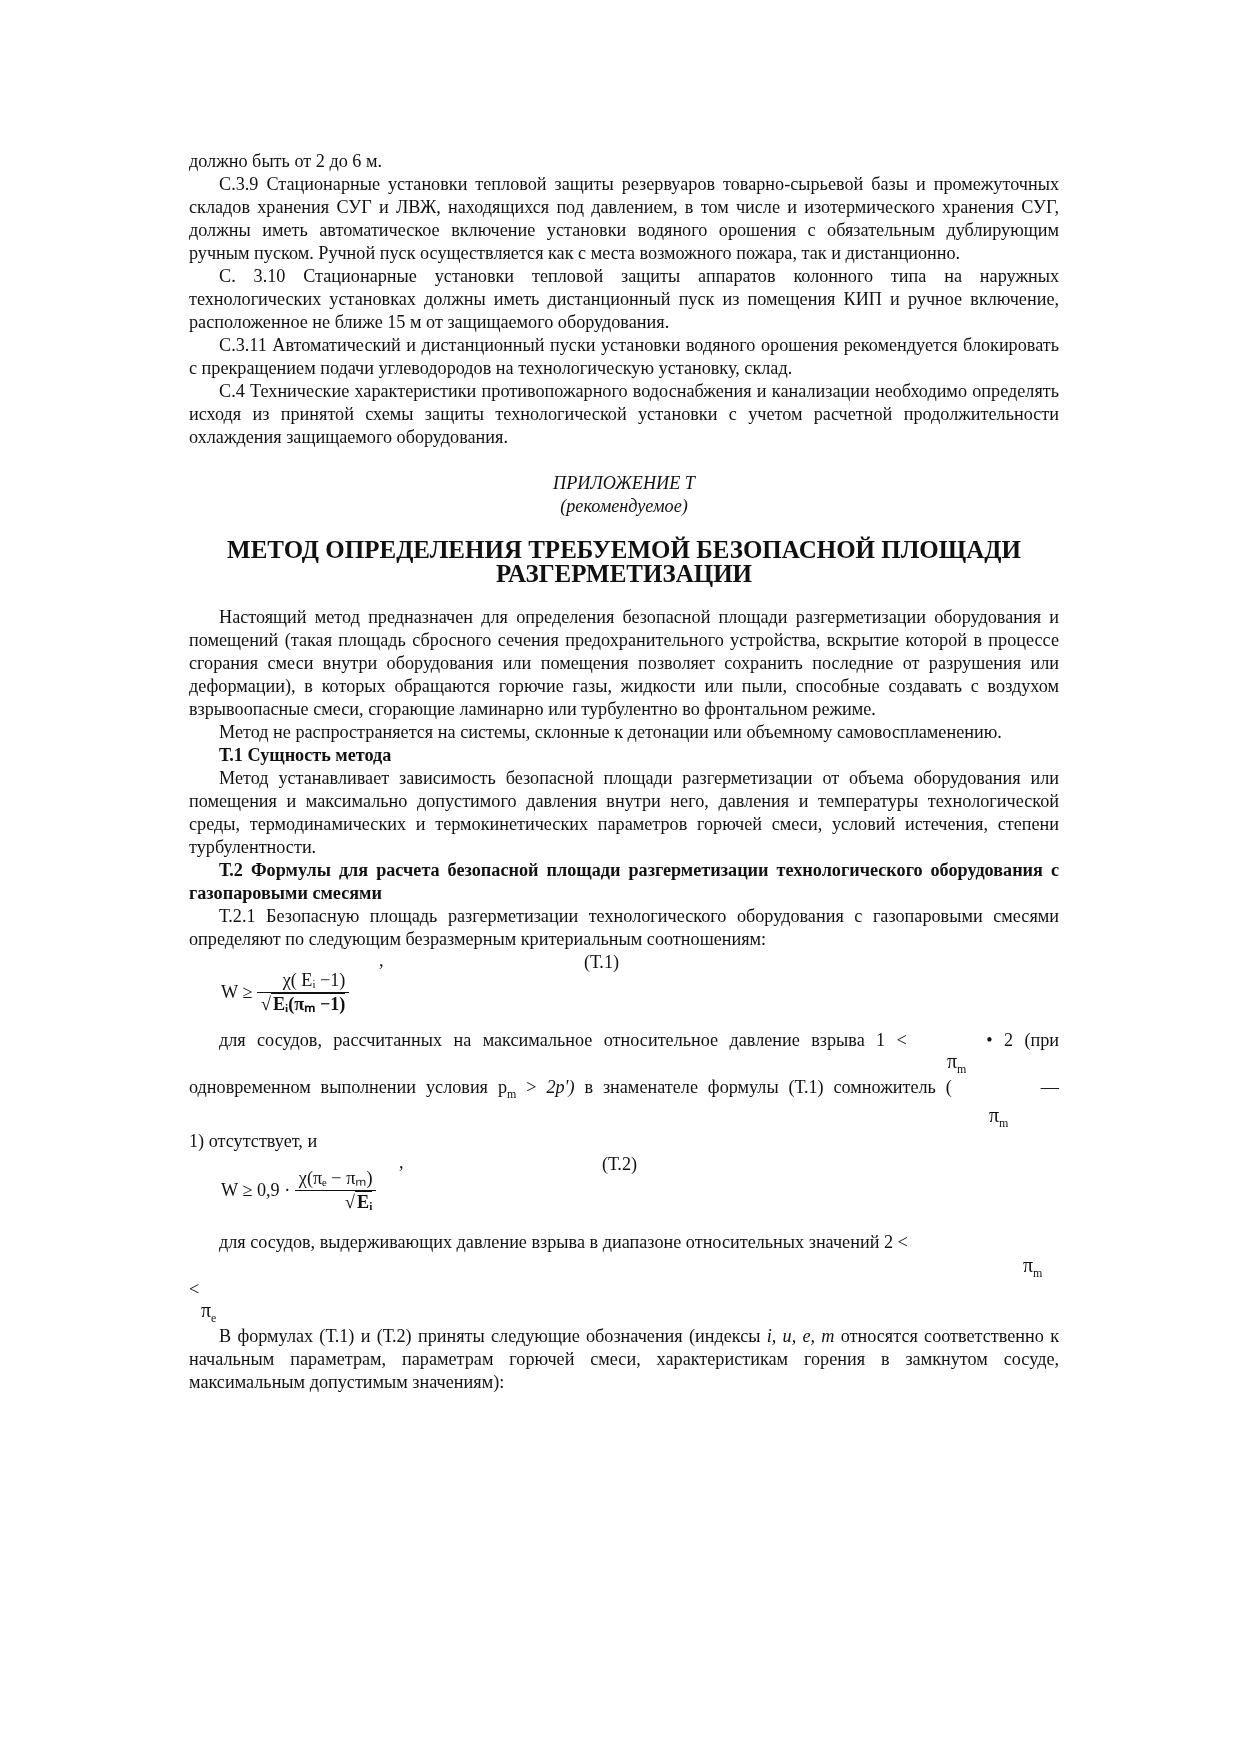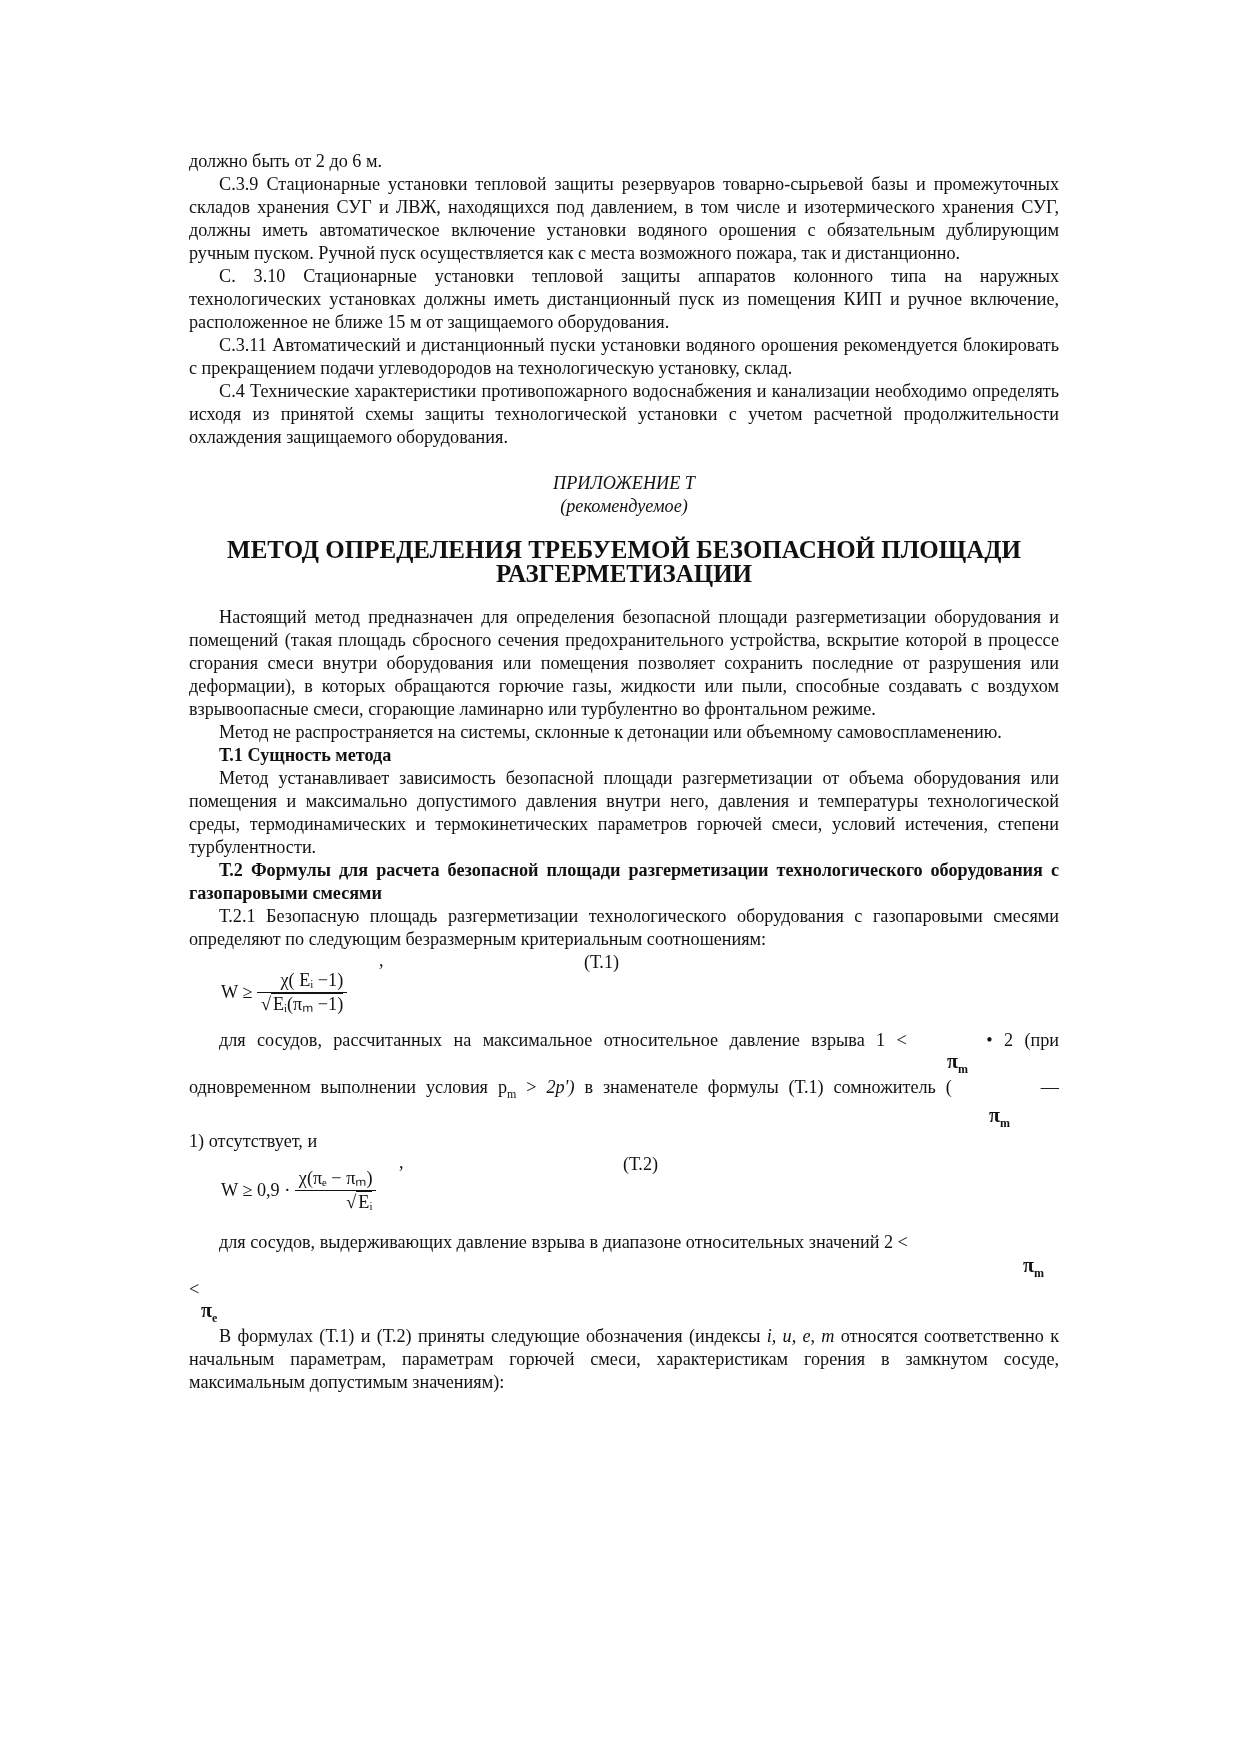--- a/index.html
+++ b/index.html
@@ -9,24 +9,24 @@
   p { margin: 0; text-align: justify; }
   .ind { text-indent: 30px; }
   .center { text-align: center; }
   .it { font-style: italic; text-align: center; }
   .bold { font-weight: bold; }
   .title { font-weight: bold; text-align: center; font-size: 25px; line-height: 24px; margin: 0; }
   .formula-row { position: relative; height: 75px; }
   .abs { position: absolute; white-space: nowrap; }
   .frac { display: inline-block; vertical-align: middle; text-align: right; }
   .num { display: block; border-bottom: 1px solid #111; padding: 0 4px; }
-  .den { display: block; padding: 0 4px; }
+  .den { display: block; padding: 0 4px; font-weight: bold; }
   .sqrt { border-top: 1px solid #111; padding-left: 2px; }
   sub { font-size: 12px; }
-  .pi { font-size: 20px; font-weight: bold; }
+  .pi { font-size: 20px; }
 </style>
 </head>
 <body>
 
 <div class="page">
   <p>должно быть от 2 до 6 м.</p>
   <p class="ind">С.3.9 Стационарные установки тепловой защиты резервуаров товарно-сырьевой базы и промежуточных складов хранения СУГ и ЛВЖ, находящихся под давлением, в том числе и изотермического хранения СУГ, должны иметь автоматическое включение установки водяного орошения с обязательным дублирующим ручным пуском. Ручной пуск осуществляется как с места возможного пожара, так и дистанционно.</p>
   <p class="ind">С. 3.10 Стационарные установки тепловой защиты аппаратов колонного типа на наружных технологических установках должны иметь дистанционный пуск из помещения КИП и ручное включение, расположенное не ближе 15 м от защищаемого оборудования.</p>
   <p class="ind">С.3.11 Автоматический и дистанционный пуски установки водяного орошения рекомендуется блокировать с прекращением подачи углеводородов на технологическую установку, склад.</p>
   <p class="ind">С.4 Технические характеристики противопожарного водоснабжения и канализации необходимо определять исходя из принятой схемы защиты технологической установки с учетом расчетной продолжительности охлаждения защищаемого оборудования.</p>
@@ -69,21 +69,21 @@
     <span>одновременном выполнении условия p</span><sub>m</sub><span> &gt; </span><span class="it">2p')</span><span> в знаменателе формулы (Т.1) сомножитель (</span>&nbsp;&nbsp;&nbsp;&nbsp;&nbsp;&nbsp;&nbsp;&nbsp;
     <span>—</span>
   </p>
   <div style="position:relative; height:24px">
     <span class="abs pi" style="left:800px; top:-2px"><span>π</span><sub>m</sub></span>
   </div>
   <p>1) отсутствует, и</p>
 
   <div class="formula-row" style="height:78px">
     <span class="abs" style="left:210px; top:-2px">,</span>
-    <span class="abs" style="left:434px; top:0px">(Т.2)</span>
+    <span class="abs" style="left:413px; top:0px">(Т.2)</span>
     <div class="abs" style="left:32px; top:14px">
       <span style="vertical-align:middle">W ≥ 0,9 ·</span>
       <span class="frac">
         <span class="num">χ(πₑ − πₘ)</span>
         <span class="den">√<span class="sqrt">Eᵢ</span></span>
       </span>
     </div>
   </div>
 
   <p class="ind">для сосудов, выдерживающих давление взрыва в диапазоне относительных значений 2 &lt;</p>

